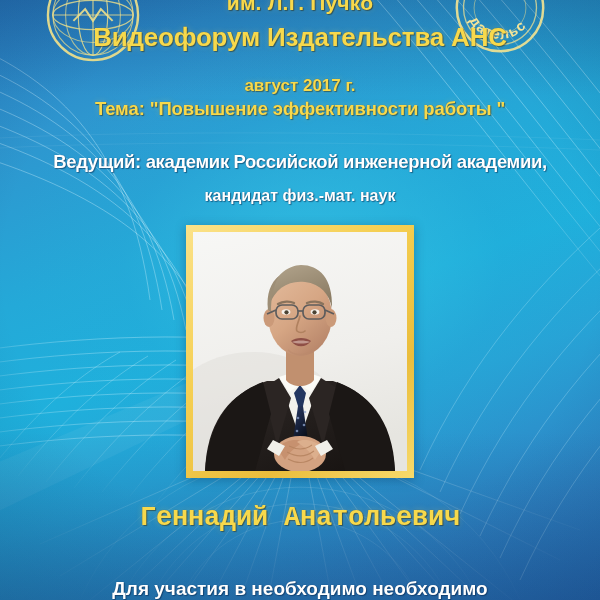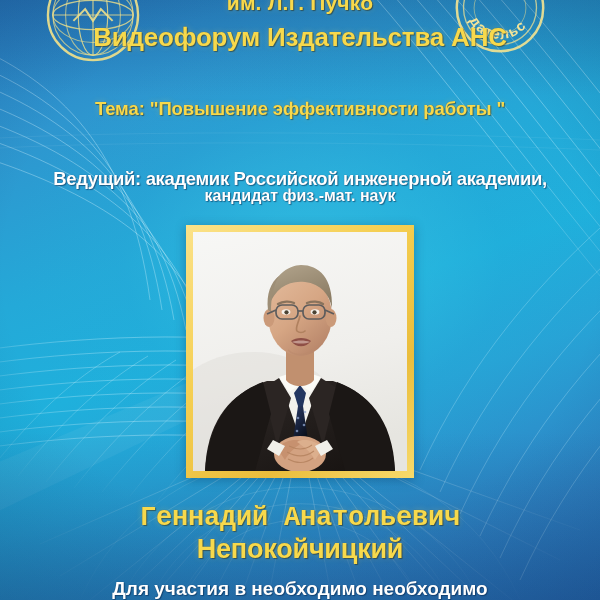--- a/index.html
+++ b/index.html
@@ -60,21 +60,21 @@
     color: #ffffff;
     text-shadow:
       0 0 1px rgba(10,40,80,0.6),
       1px 1px 1px rgba(8,36,72,0.5);
   }
 
   #header-org   { top: -9px;  font-size: 21px; letter-spacing: 0.2px; }
   #title-main   { top: 23px;  font-size: 26px; letter-spacing: -0.2px; }
   #subtitle-date{ top: 76px;  font-size: 17px; }
   #subtitle-topic{ top: 99px; font-size: 18.5px; letter-spacing: -0.1px; }
-  #host-line1   { top: 169px; font-size: 18.5px; letter-spacing: -0.35px; }
+  #host-line1   { top: 152px; font-size: 18.5px; letter-spacing: -0.35px; }
   #host-line2   { top: 187px; font-size: 16px; }
   #speaker-name1{ top: 503px; font-size: 27px; letter-spacing: -0.2px; font-family: Liberation Mono, monospace; }
   #speaker-name2{ top: 534px; font-size: 27px; letter-spacing: -0.2px; }
   #footer-note  { top: 578px; font-size: 19px; }
 
   
   #photo-frame {
     position: absolute;
     left: 186px;
     top: 225px;
@@ -234,20 +234,21 @@
     <path id="sealArc" d="M 16 58 A 36 36 0 0 0 84 58" fill="none"></path>
     <text font-family="Liberation Sans, sans-serif" font-size="15" font-weight="bold" fill="#f3e49a" letter-spacing="1.5">
       <textPath href="#sealArc" startOffset="6%">дательс</textPath>
     </text>
   </svg>
 
   <div class="txt gold" id="header-org">им. Л.Г. Пучко</div>
 
   <div class="txt gold" id="title-main">Видеофорум Издательства АНС</div>
 
+  <div class="txt gold" id="subtitle-date">август 2017 г.</div>
 
   <div class="txt gold" id="subtitle-topic">Тема: "Повышение эффективности работы "</div>
 
   <div class="txt white" id="host-line1">Ведущий: академик Российской инженерной академии,</div>
 
   <div class="txt white" id="host-line2">кандидат физ.-мат. наук</div>
 
   <div id="photo-frame">
     <div id="photo-inner">
       <svg class="photo-svg" viewBox="0 0 214 239" preserveAspectRatio="xMidYMid slice">
@@ -351,17 +352,16 @@
         </g>
 
         <path d="M 80 208 L 92 214 L 86 224 L 74 217 Z" fill="#f0efe9"></path>
         <path d="M 134 208 L 122 214 L 128 224 L 140 217 Z" fill="#f0efe9"></path>
       </svg>
     </div>
   </div>
 
   <div class="txt gold" id="speaker-name1">Геннадий Анатольевич</div>
 
-  <div class="txt gold" id="speaker-name2">Непокойчицкий</div>
 
   <div class="txt white" id="footer-note">Для участия в необходимо необходимо</div>
 
 </div>
 
 </body></html>

